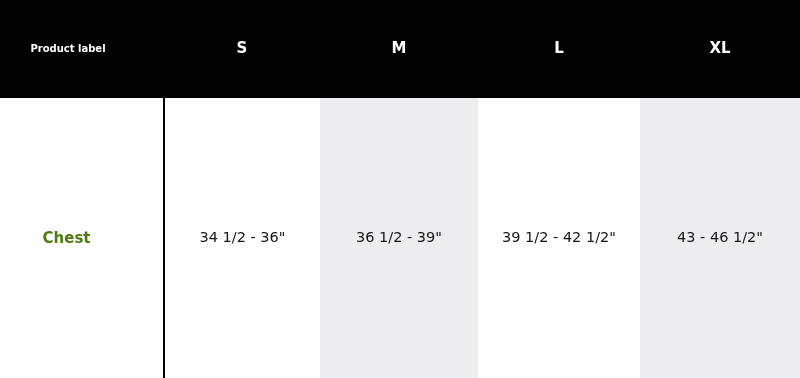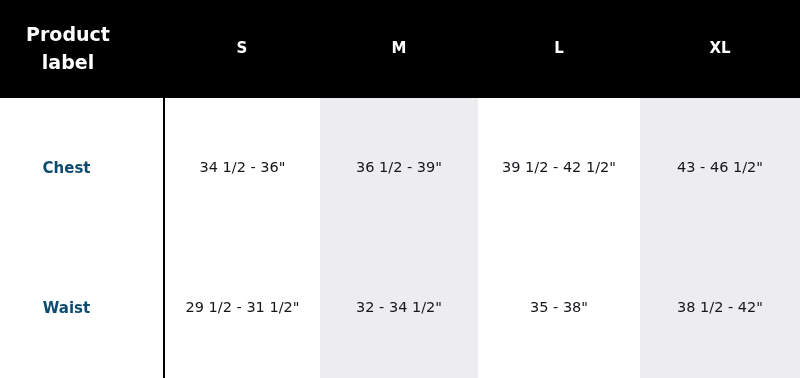--- a/index.html
+++ b/index.html
@@ -35,41 +35,41 @@
     color: #ffffff;
     font-weight: bold;
     font-size: 15px;
     text-align: center;
     vertical-align: middle;
     padding: 0 6px;
     border: 0;
     line-height: 1.45;
   }
   thead th.head-label {
-    font-size: 19px;
+    font-size: 10px;
     padding-left: 18px;
     padding-right: 46px;
   }
 
   
   tbody tr { height: 93px; }
   tbody td {
     text-align: center;
     vertical-align: middle;
     font-size: 14.5px;
     color: #15161a;
     line-height: 1.5;
     padding: 0 14px;
     border: 0;
     background: #ffffff;
   }
   tbody td.row-label {
     font-weight: bold;
     font-size: 15px;
-    color: #0c4a6e;
+    color: #4d7c0f;
     padding-right: 44px;
     border-right: 2px solid #000000;
   }
   
   tbody td.shaded {
     background: #ededef;
   }
 </style>
 </head>
 <body>
@@ -95,22 +95,15 @@
 
   <tbody>
     <tr>
       <td class="row-label" scope="row">Chest</td>
       <td>34 1/2 - 36"</td>
       <td class="shaded">36 1/2 - 39"</td>
       <td>39 1/2 - 42 1/2"</td>
       <td class="shaded">43 - 46 1/2"</td>
     </tr>
 
-    <tr>
-      <td class="row-label" scope="row">Waist</td>
-      <td>29 1/2 - 31 1/2"</td>
-      <td class="shaded">32 - 34 1/2"</td>
-      <td>35 - 38"</td>
-      <td class="shaded">38 1/2 - 42"</td>
-    </tr>
 
   </tbody>
 </table>
 
 </body></html>

